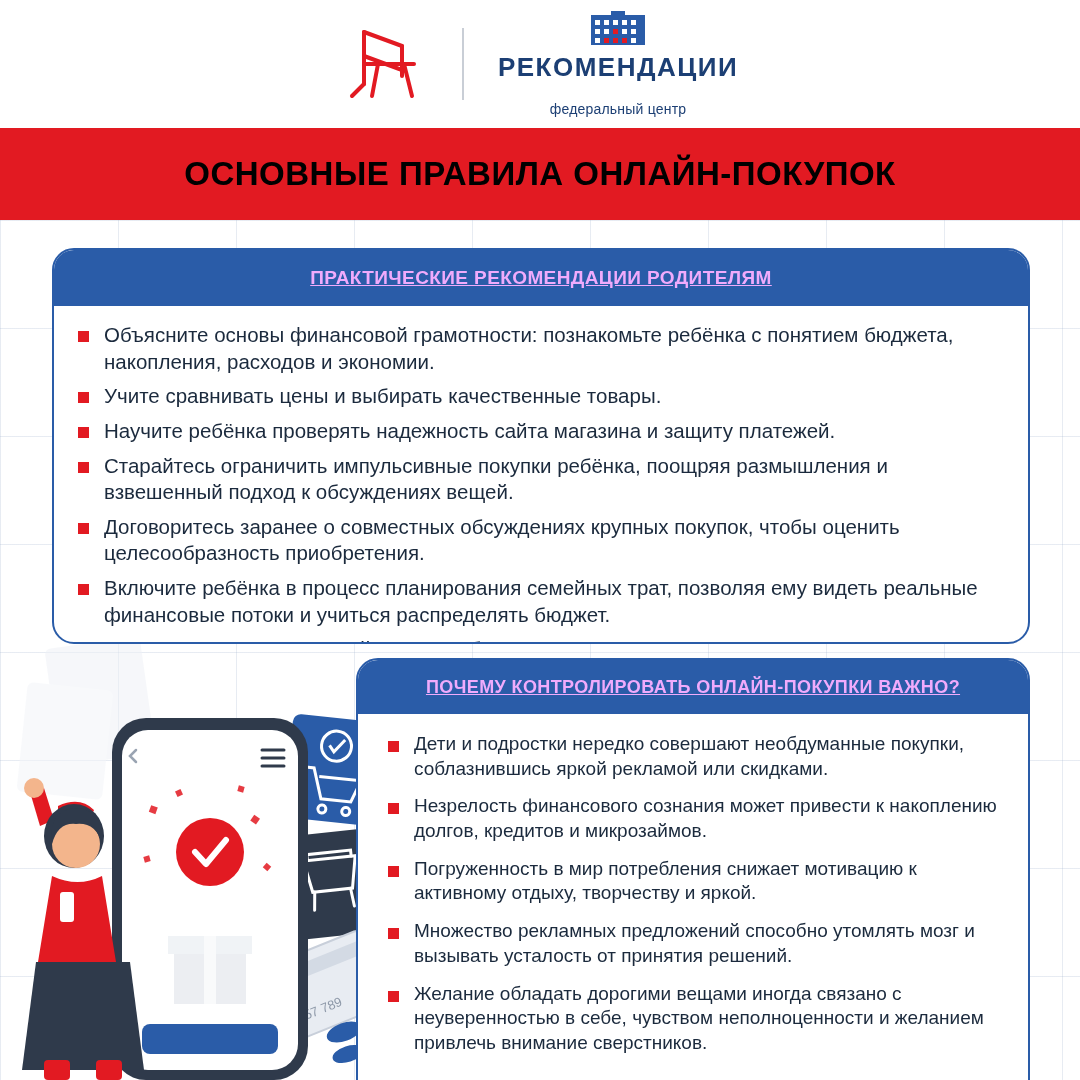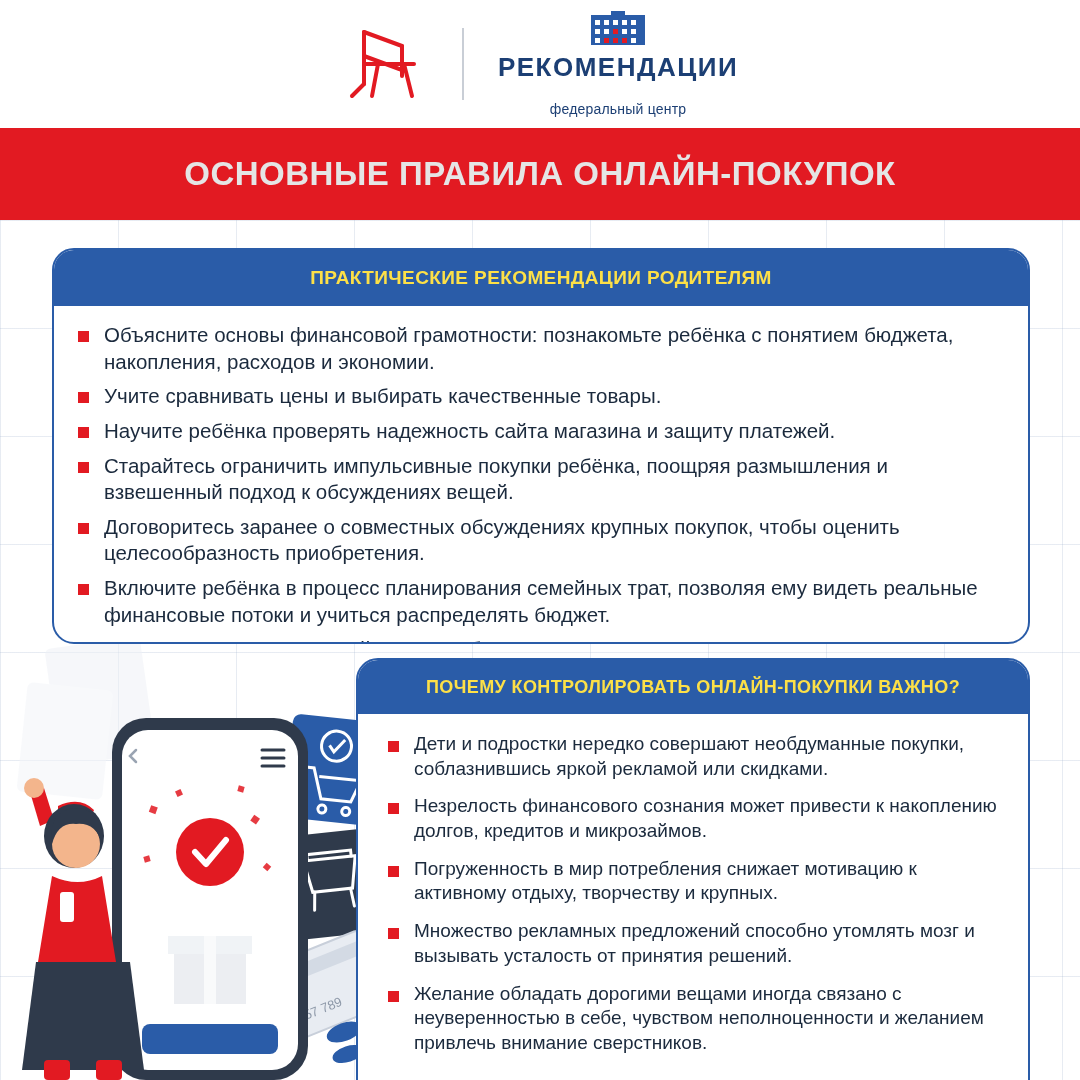--- a/index.html
+++ b/index.html
@@ -43,21 +43,21 @@
 
   
   .title-band {
     position: relative;
     height: 92px;
     background: #e21a22;
     display: flex; align-items: center; justify-content: center;
     z-index: 5;
   }
   .title-band h1 {
-    color: #e5e5e5;
+    color: #000000;
     font-size: 33px;
     font-weight: bold;
     letter-spacing: 0.5px;
     text-align: center;
   }
 
   
   .bg-grid {
     position: absolute;
     top: 220px; left: 0; right: 0; bottom: 0;
@@ -72,24 +72,25 @@
   .card {
     position: absolute;
     background: #ffffff;
     border: 2px solid #2a5ca8;
     border-radius: 22px;
     overflow: hidden;
     z-index: 3;
   }
   .card-head {
     background: #2a5ca8;
-    color: #fde047;
+    color: #f0abfc;
     text-align: center;
     font-weight: bold;
     letter-spacing: 0.4px;
+    text-decoration: underline;
   }
   .card-body { padding: 14px 26px 18px 26px; }
 
   ul.bullets { list-style: none; }
   ul.bullets li {
     position: relative;
     padding-left: 26px;
     margin-bottom: 9px;
     color: #1b2a3d;
     line-height: 1.30;
@@ -294,20 +295,20 @@
       </g>
     </svg>
   </div>
 
   <div class="card" id="card-why">
     <div class="card-head">ПОЧЕМУ КОНТРОЛИРОВАТЬ ОНЛАЙН-ПОКУПКИ ВАЖНО?</div>
     <div class="card-body">
       <ul class="bullets">
         <li>Дети и подростки нередко совершают необдуманные покупки, соблазнившись яркой рекламой или скидками.</li>
         <li>Незрелость финансового сознания может привести к накоплению долгов, кредитов и микрозаймов.</li>
-        <li>Погруженность в мир потребления снижает мотивацию к активному отдыху, творчеству и крупных.</li>
+        <li>Погруженность в мир потребления снижает мотивацию к активному отдыху, творчеству и яркой.</li>
         <li>Множество рекламных предложений способно утомлять мозг и вызывать усталость от принятия решений.</li>
         <li>Желание обладать дорогими вещами иногда связано с неуверенностью в себе, чувством неполноценности и желанием привлечь внимание сверстников.</li>
       </ul>
     </div>
   </div>
 
 </div>
 
 </body></html>

